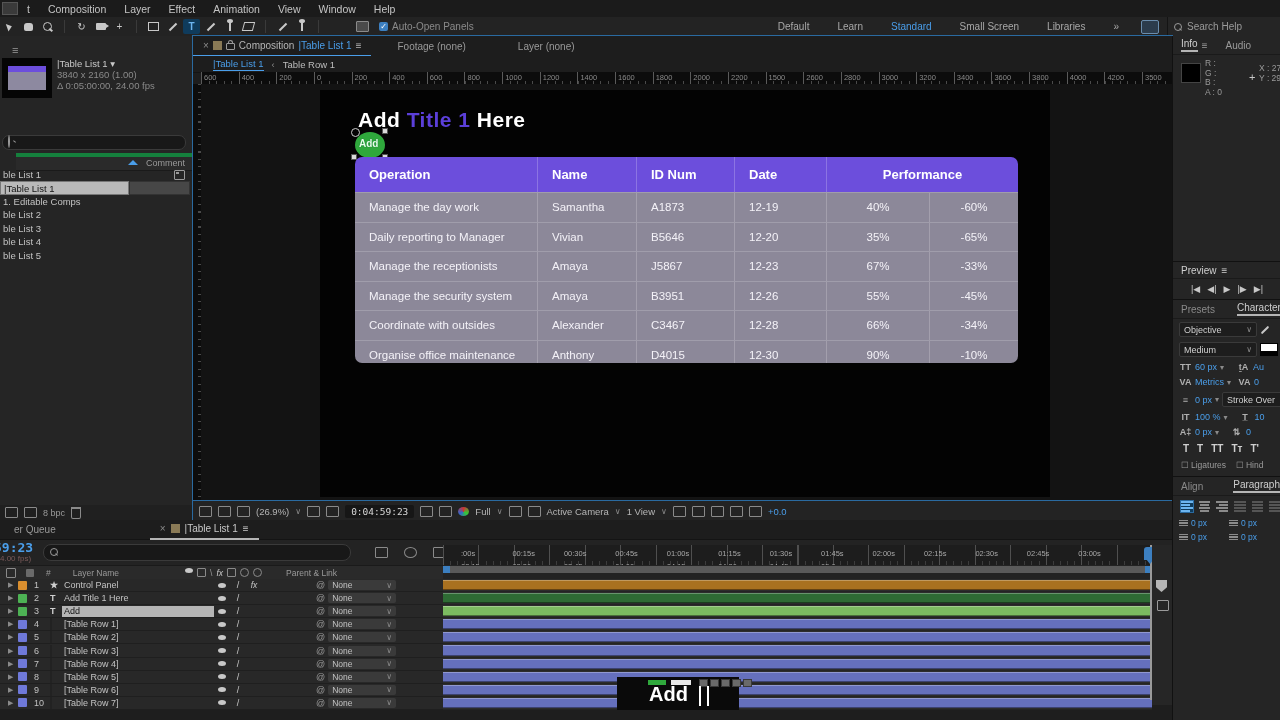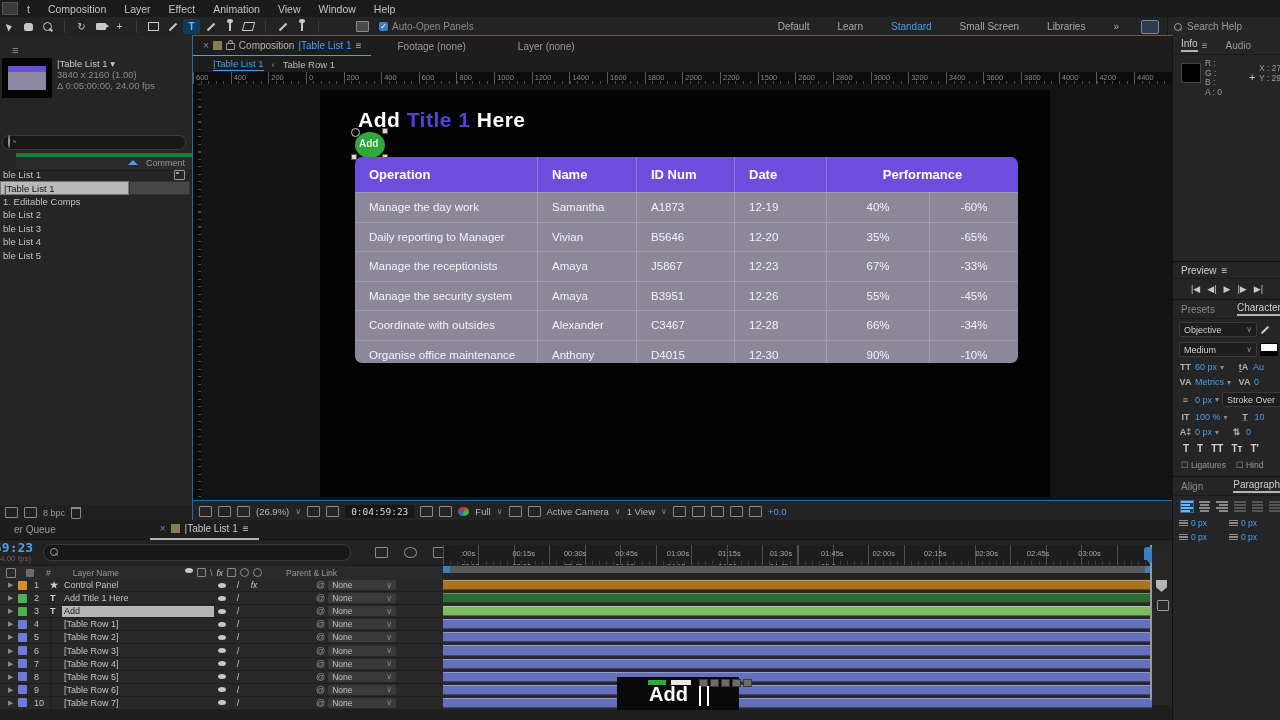--- a/index.html
+++ b/index.html
@@ -66,21 +66,21 @@
   .viewer{left:193px;top:36px;width:979px;height:484px;background:#1d1d1d;outline:1px solid #2a6aa0;}
   .vtabs{position:absolute;left:0;top:0;width:979px;height:20px;background:#1d1d1d;display:flex;align-items:center;border-bottom:1px solid #141414;font-size:10px;}
   .vtab-active{display:flex;align-items:center;gap:4px;padding:0 10px;height:20px;border-bottom:2px solid #4a9eea;color:#b5b5b5;}
   .vtab-x{color:#8a8a8a;}
   .vtab-chip{width:9px;height:9px;background:#8a7a56;}
   .vtab-lock{width:7px;height:5px;border:1px solid #9a9a9a;border-radius:1px;position:relative;margin-top:3px;}
   .vtab-lock::before{content:"";position:absolute;left:1px;top:-4px;width:3px;height:3px;border:1px solid #9a9a9a;border-bottom:none;border-radius:3px 3px 0 0;}
   .vtab{padding:0 26px;color:#9a9a9a;}
   .vcrumbs{position:absolute;left:0;top:20px;width:979px;height:16px;display:flex;align-items:center;gap:8px;padding-left:20px;font-size:9.5px;background:#1d1d1d;border-bottom:1px solid #141414;}
   .vcrumbs .cc{color:#4a9eea;border-bottom:1px solid #4a9eea;padding-bottom:1px;}
-  .vruler-h{position:absolute;left:0;top:36px;width:979px;height:12px;background:#0c0c0c;display:flex;overflow:hidden;
+  .vruler-h{position:absolute;left:8px;top:36px;width:979px;height:12px;background:#0c0c0c;display:flex;overflow:hidden;
      background-image:repeating-linear-gradient(90deg,#4a4a4a 0 1px,transparent 1px 7.53px);background-size:100% 3px;background-position:0 100%;background-repeat:no-repeat;}
   .vruler-h span{flex:none;width:37.65px;font-size:7.5px;color:#8a8a8a;padding-top:1px;border-left:1px solid #5a5a5a;padding-left:2px;box-sizing:border-box;height:12px;}
   .vruler-v{position:absolute;left:0;top:48px;width:8px;height:416px;background:#0c0c0c;
      background-image:repeating-linear-gradient(180deg,#4a4a4a 0 1px,transparent 1px 7.5px);background-size:3px 100%;background-position:100% 0;background-repeat:no-repeat;border-right:1px solid #222;}
   .vcontent{position:absolute;left:8px;top:48px;width:971px;height:416px;background:#131313;overflow:hidden;}
   .compframe{position:absolute;left:119px;top:6px;width:730px;height:407px;background:#030303;}
 
   .ctitle{position:absolute;left:38px;top:18px;font-size:21px;font-weight:800;letter-spacing:.5px;color:#fff;}
   .ctitle .tp{color:#5b3fd9;}
   .cbadge{position:absolute;left:33px;top:40px;width:34px;height:28px;}
@@ -386,21 +386,21 @@
         <span>1500</span>
         <span>2600</span>
         <span>2800</span>
         <span>3000</span>
         <span>3200</span>
         <span>3400</span>
         <span>3600</span>
         <span>3800</span>
         <span>4000</span>
         <span>4200</span>
-        <span>4400</span>
+        <span>3500</span>
       </div>
     <div class="vruler-v"></div>
     <div class="vcontent">
       <div class="compframe">
         <div class="ctitle">
           <span>Add </span><span class="tp">Title 1 </span><span>Here</span>
         </div>
         <div class="cbadge">
           <span class="circ"></span>
           <span class="btxt">Add</span>

